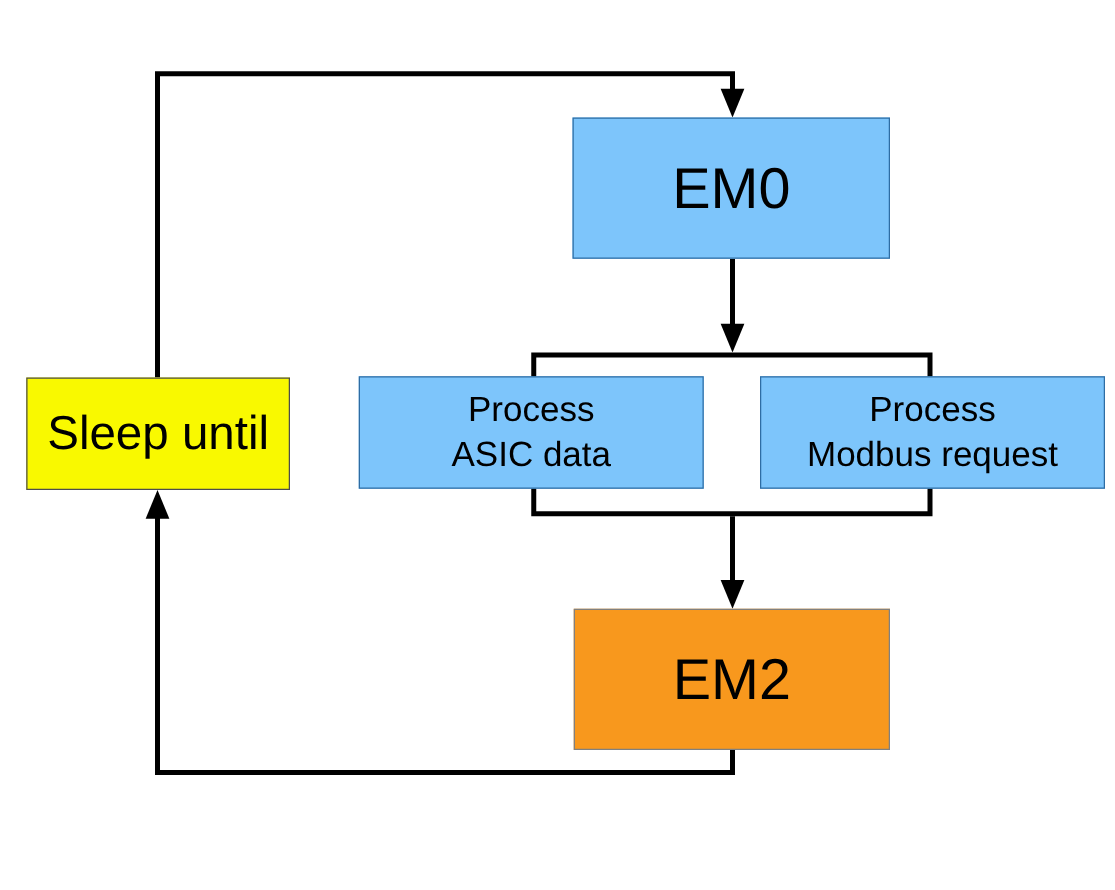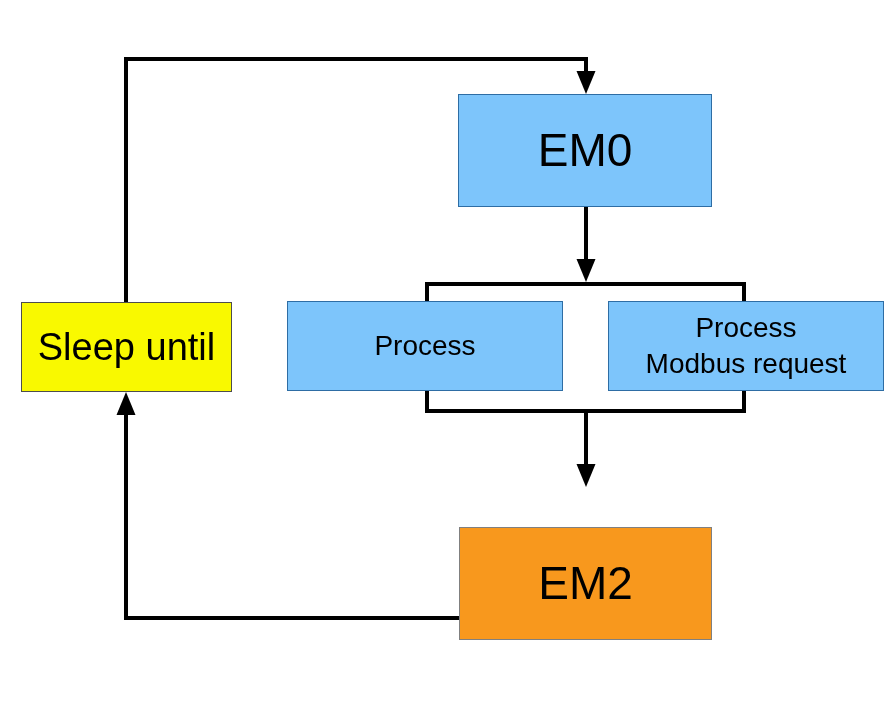--- a/index.html
+++ b/index.html
@@ -52,21 +52,20 @@
     background: var(--node-blue-fill, #7dc5fb);
     border: 1px solid var(--node-blue-border, #2e6da4);
   }
   .node-em0 { left: 458px; top: 94px; width: 254px; height: 113px; font-size: 46px; }
   .node-process-asic { left: 287px; top: 301px; width: 276px; height: 90px; font-size: 28px; }
   .node-process-modbus { left: 608px; top: 301px; width: 276px; height: 90px; font-size: 28px; }
   .node-em2 {
     left: 459px; top: 487px; width: 253px; height: 113px; font-size: 46px;
     background: var(--node-orange-fill, #f8981d);
     border: 1px solid var(--node-orange-border, #808080);
-    margin-top: 40px;
   }
   .node-sleep {
     left: 21px; top: 302px; width: 211px; height: 90px; font-size: 38px;
     background: var(--node-yellow-fill, #f9f900);
     border: 1px solid var(--node-yellow-border, #4d4d4d);
   }
 </style>
 </head>
 <body>
 
@@ -101,20 +100,21 @@
       <polygon class="arrowhead" points="126,392 116.5,415 135.5,415"></polygon>
     </g>
   </svg>
 
   <div class="node node-blue node-em0">
     <span>EM0</span>
   </div>
 
   <div class="node node-blue node-process-asic">
     <span>Process</span>
+    <span>ASIC data</span>
   </div>
 
   <div class="node node-blue node-process-modbus">
     <span>Process</span>
     <span>Modbus request</span>
   </div>
 
   <div class="node node-em2">
     <span>EM2</span>
   </div>

